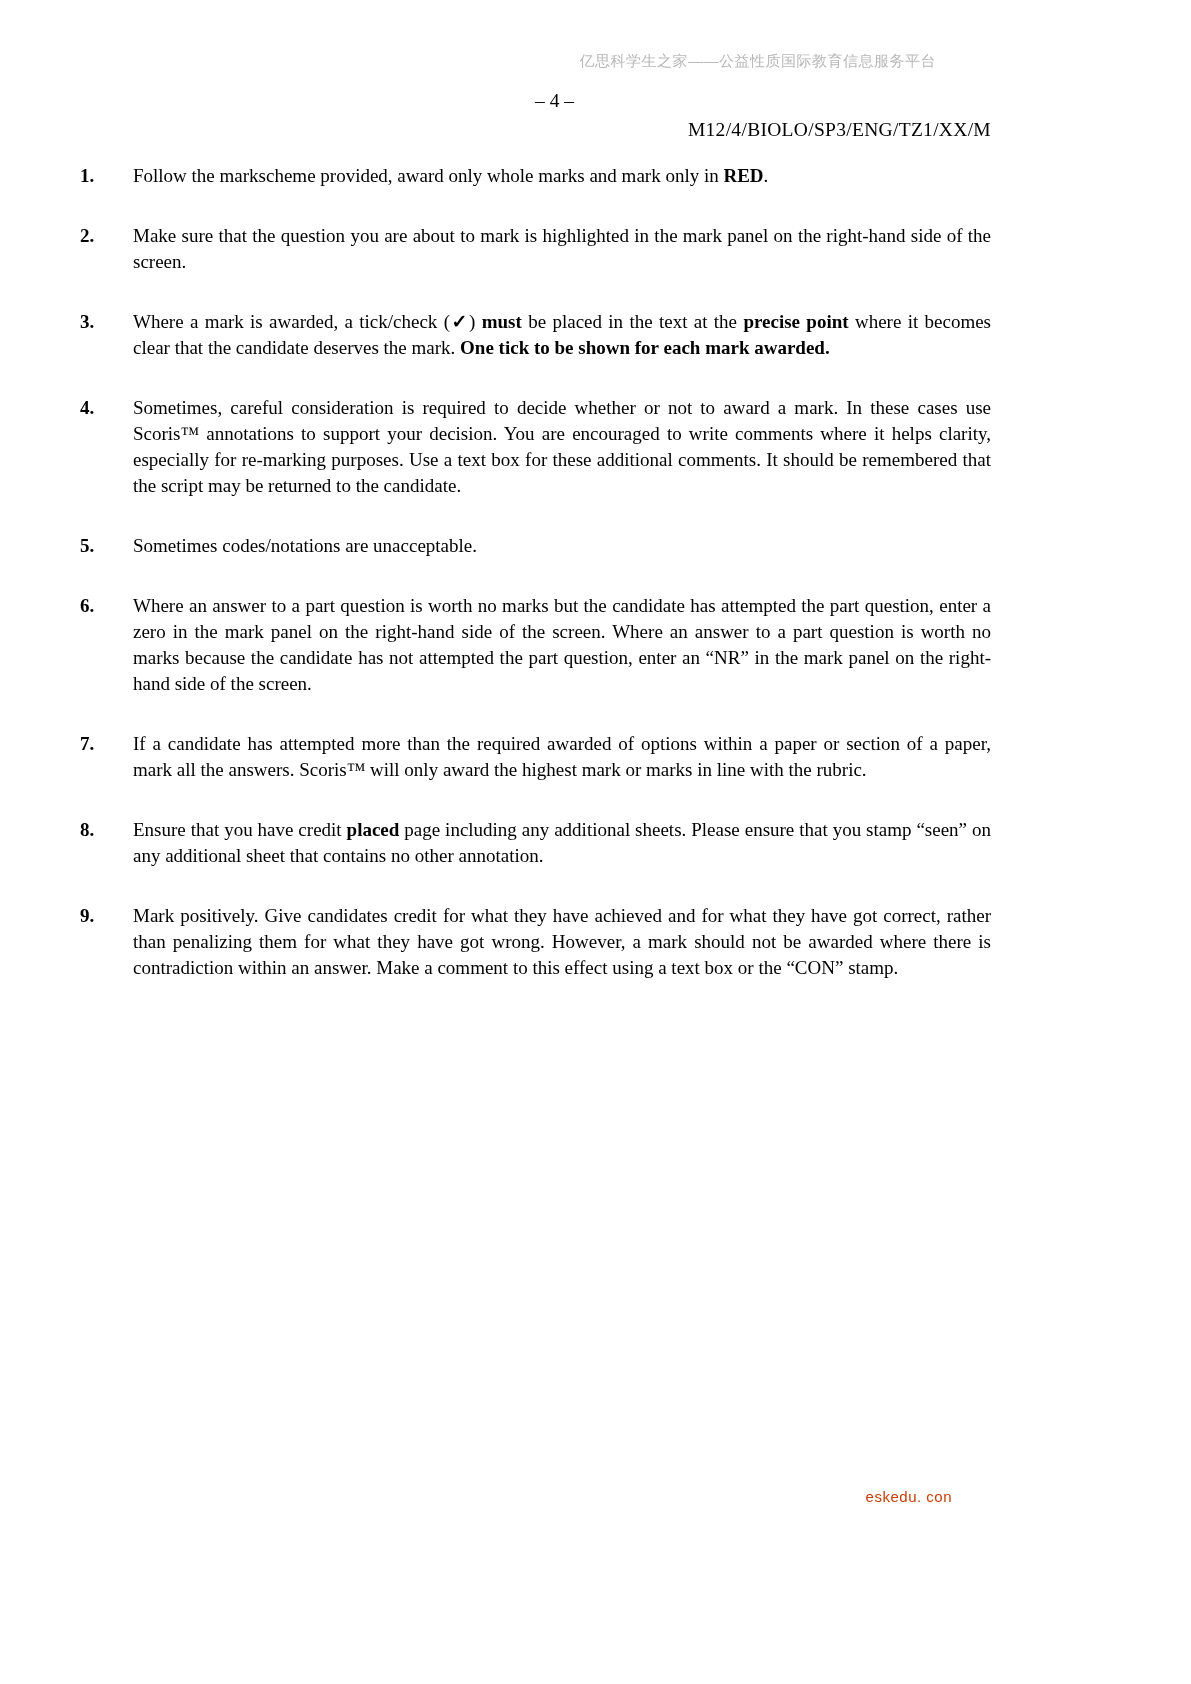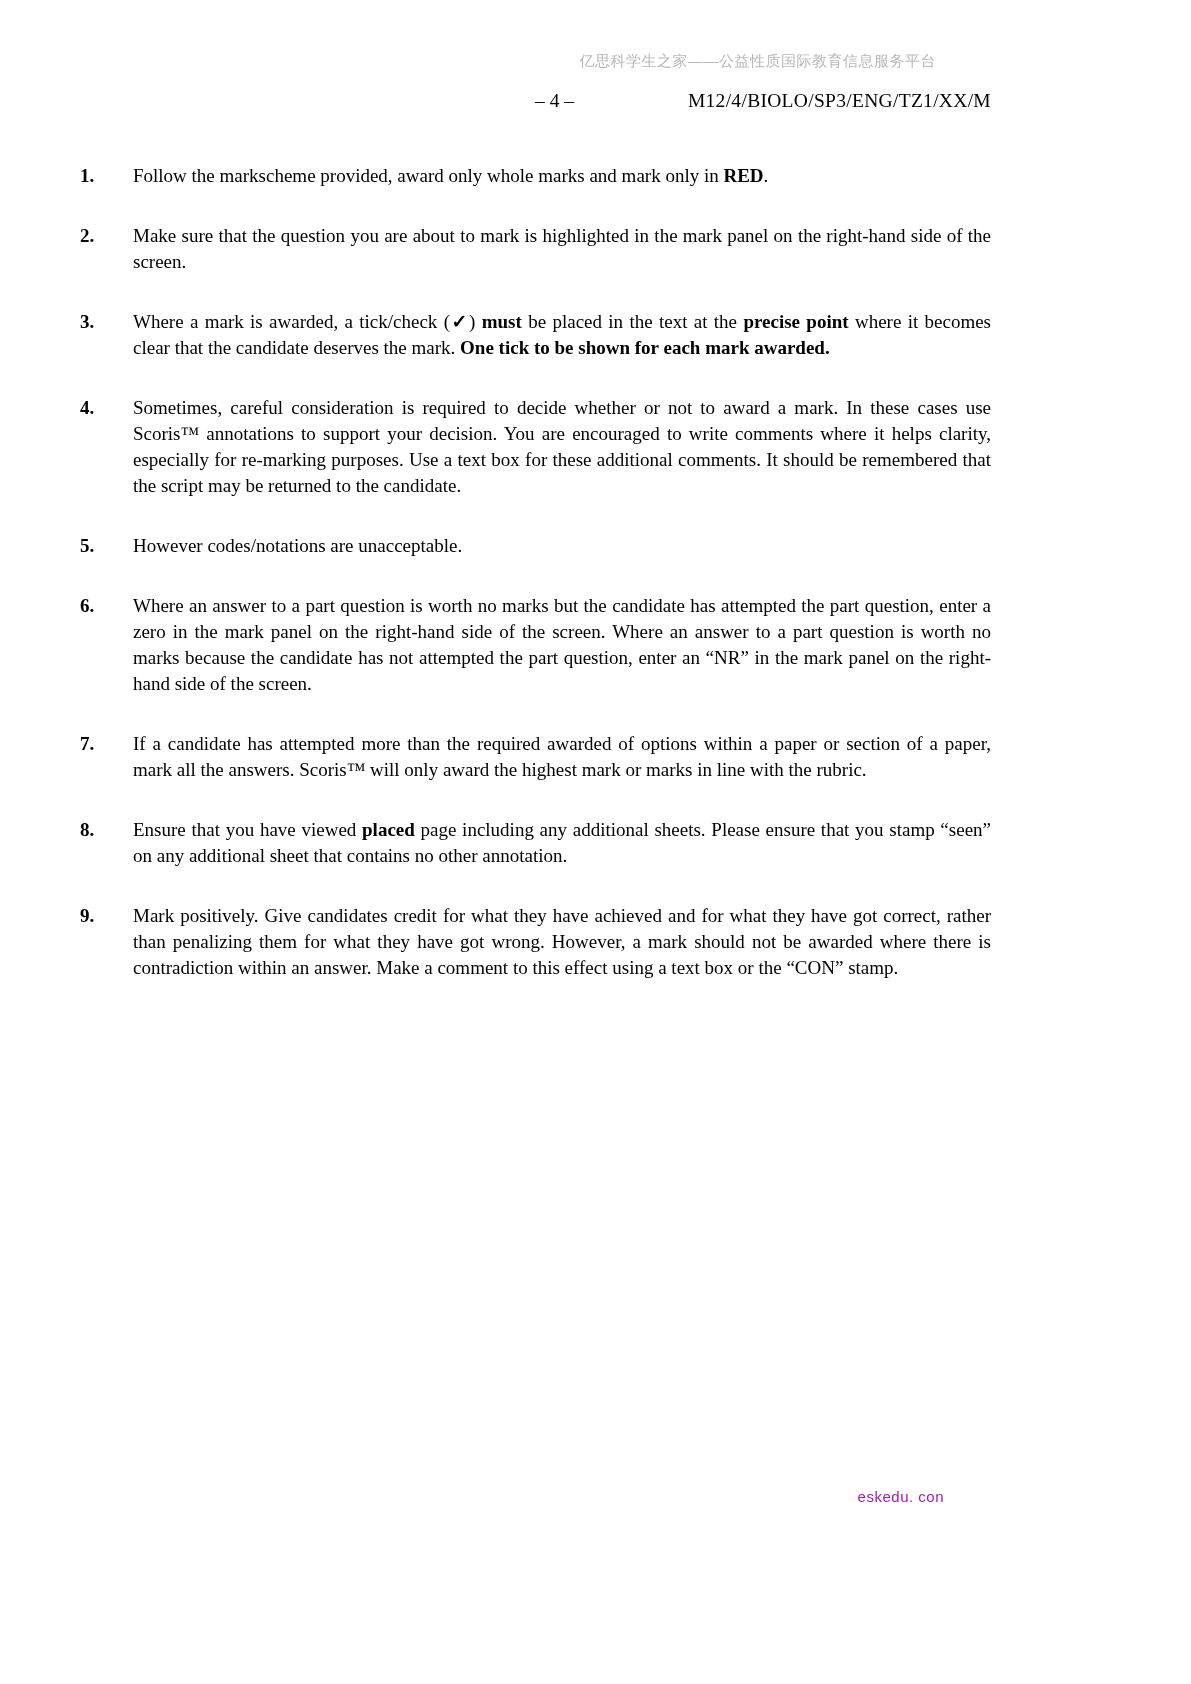--- a/index.html
+++ b/index.html
@@ -36,20 +36,21 @@
     font-size: 19.5px;
   }
   .page-num {
     position: absolute;
     left: 455px;
   }
   .doc-code {
     position: absolute;
     right: 0;
     letter-spacing: 0.3px;
+    margin-top: 29px;
   }
   .content {
     position: absolute;
     top: 163px;
     left: 80px;
     right: 161px;
   }
   .instruction {
     display: flex;
     margin-bottom: 34px;
@@ -63,24 +64,24 @@
   }
   .instruction .text {
     flex: 1;
     text-align: justify;
     font-family: Liberation Serif, serif;
   }
   .seg.bold { font-weight: bold; }
   .footer {
     position: absolute;
     top: 1488px;
-    right: 208px;
+    right: 200px;
     font-family: "Liberation Sans", sans-serif;
     font-size: 15px;
-    color: #a21caf;
+    color: #c2410c;
     letter-spacing: 0.5px;
     white-space: nowrap;
     text-align: center;
   }
 </style>
 </head>
 <body>
 
 <div class="page">
 
@@ -107,36 +108,36 @@
     <span class="text"><span class="seg">Where a mark is awarded, a tick/check (</span><span class="seg bold">✓</span><span class="seg">) </span><span class="seg bold">must</span><span class="seg"> be placed in the text at the </span><span class="seg bold">precise point</span><span class="seg"> where it becomes clear that the candidate deserves the mark.  </span><span class="seg bold">One tick to be shown for each mark awarded.</span></span>
   </div>
 
   <div class="instruction">
     <span class="num">4.</span>
     <span class="text"><span class="seg">Sometimes, careful consideration is required to decide whether or not to award a mark.  In these cases use Scoris™ annotations to support your decision.  You are encouraged to write comments where it helps clarity, especially for re-marking purposes.   Use a text box for these additional comments.  It should be remembered that the script may be returned to the candidate.</span></span>
   </div>
 
   <div class="instruction">
     <span class="num">5.</span>
-    <span class="text"><span class="seg">However codes/notations are unacceptable.</span></span>
+    <span class="text"><span class="seg">Sometimes codes/notations are unacceptable.</span></span>
   </div>
 
   <div class="instruction">
     <span class="num">6.</span>
     <span class="text"><span class="seg">Where an answer to a part question is worth no marks but the candidate has attempted the part question, enter a zero in the mark panel on the right-hand side of the screen. Where an answer to a part question is worth no marks because the candidate has not attempted the part question, enter an “NR” in the mark panel on the right-hand side of the screen.</span></span>
   </div>
 
   <div class="instruction">
     <span class="num">7.</span>
     <span class="text"><span class="seg">If a candidate has attempted more than the required awarded of options within a paper or section of a paper, mark all the answers. Scoris™ will only award the highest mark or marks in line with the rubric.</span></span>
   </div>
 
   <div class="instruction">
     <span class="num">8.</span>
-    <span class="text"><span class="seg">Ensure that you have viewed </span><span class="seg bold">placed</span><span class="seg"> page including any additional sheets. Please ensure that you stamp “seen” on any additional sheet that contains no other annotation.</span></span>
+    <span class="text"><span class="seg">Ensure that you have credit </span><span class="seg bold">placed</span><span class="seg"> page including any additional sheets. Please ensure that you stamp “seen” on any additional sheet that contains no other annotation.</span></span>
   </div>
 
   <div class="instruction">
     <span class="num">9.</span>
     <span class="text"><span class="seg">Mark positively. Give candidates credit for what they have achieved and for what they have got correct, rather than penalizing them for what they have got wrong. However, a mark should not be awarded where there is contradiction within an answer.  Make a comment to this effect using a text box or the “CON” stamp.</span></span>
   </div>
 </div>
 
   <div class="footer">eskedu. con</div>
 

